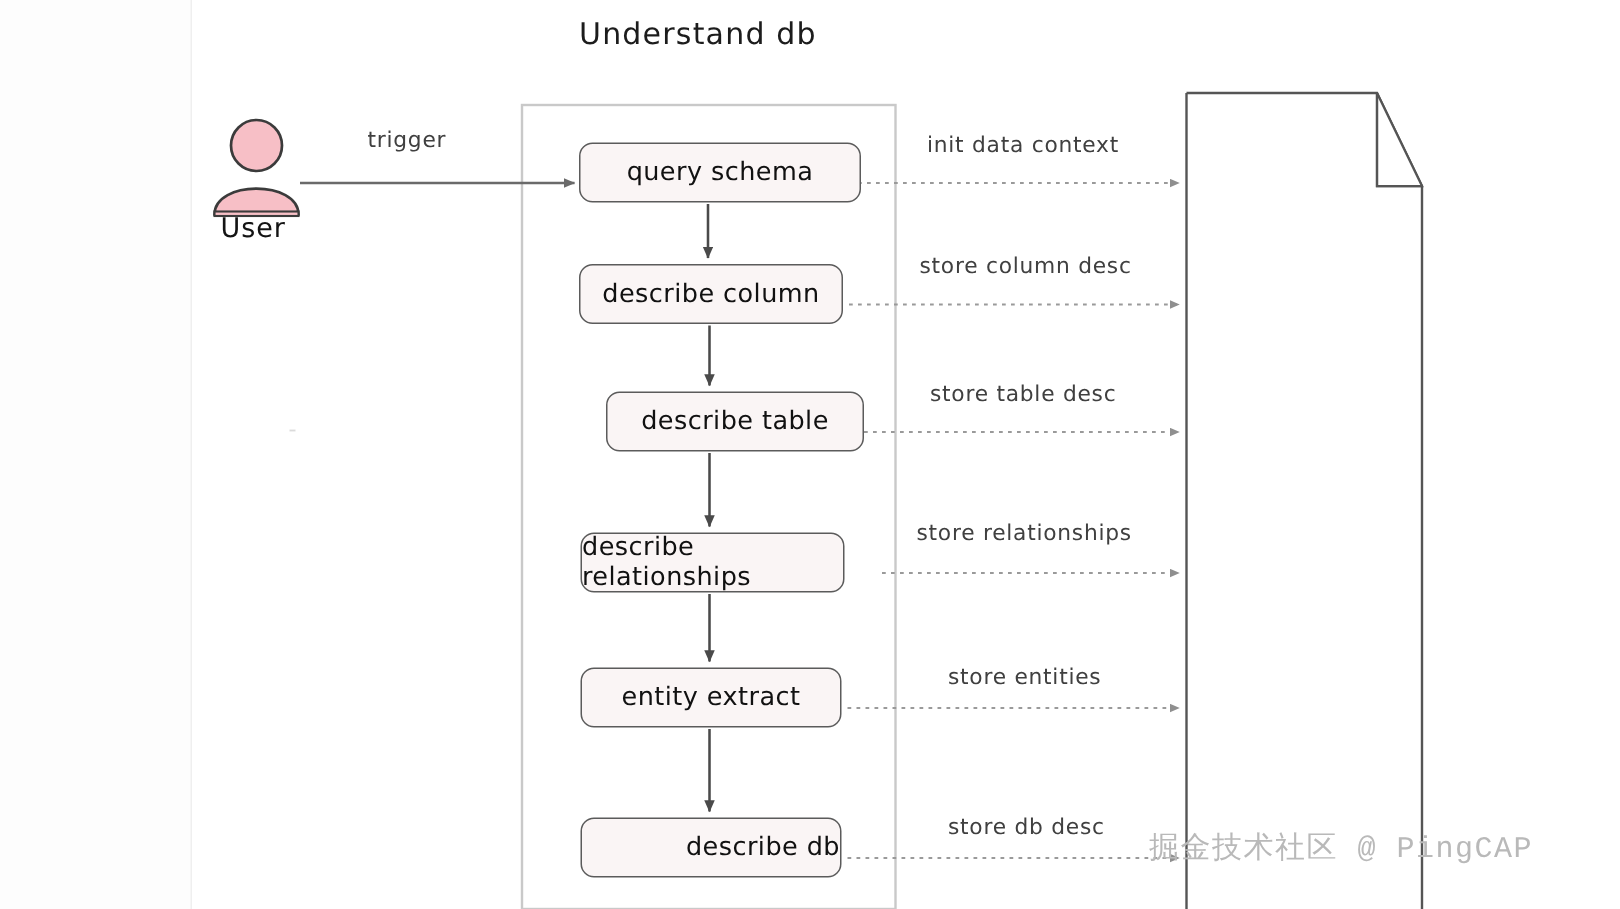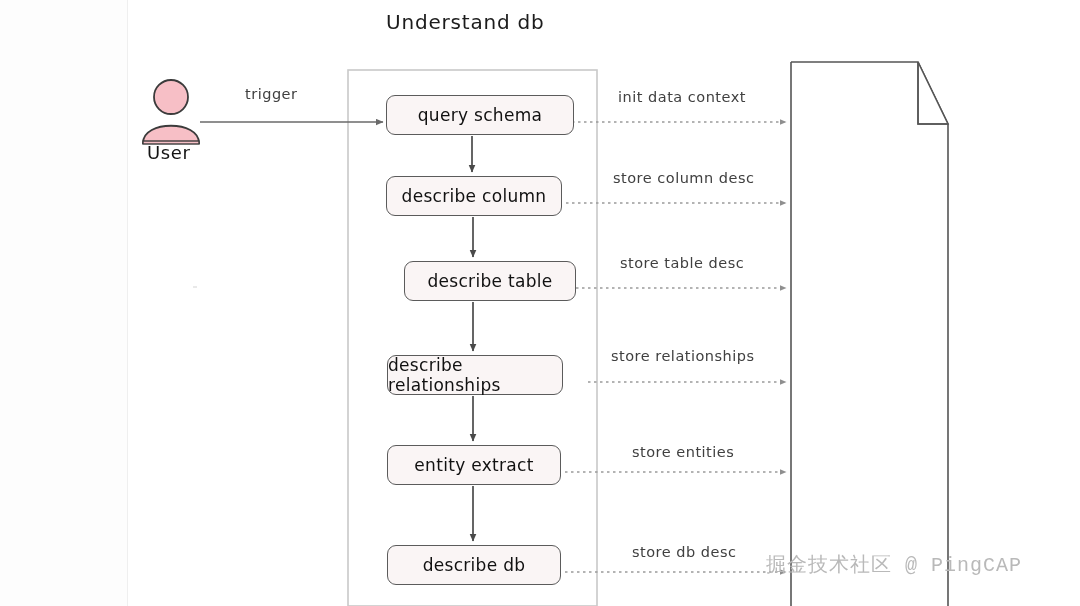--- a/index.html
+++ b/index.html
@@ -171,21 +171,21 @@
   </div>
 
   <div class="node-box" style="left:362px; top:355px; width:176px; height:40px;margin-left:25px;">
     <span class="node-label">describe relationships</span>
   </div>
 
   <div class="node-box" style="left:387px; top:445px; width:174px; height:40px;">
     <span class="node-label">entity extract</span>
   </div>
 
-  <div class="node-box" style="left:387px; top:545px; width:174px; height:40px;">
+  <div class="node-box" style="left:387px; top:545px; width:174px; height:40px;justify-content:flex-end;">
     <span class="node-label">describe db</span>
   </div>
 
   <div class="label edge-label" style="left:618px; top:89px;">init data context</div>
   <div class="label edge-label" style="left:613px; top:170px;">store column desc</div>
   <div class="label edge-label" style="left:620px; top:255px;">store table desc</div>
   <div class="label edge-label" style="left:611px; top:348px;">store relationships</div>
   <div class="label edge-label" style="left:632px; top:444px;">store entities</div>
   <div class="label edge-label" style="left:632px; top:544px;">store db desc</div>
 

